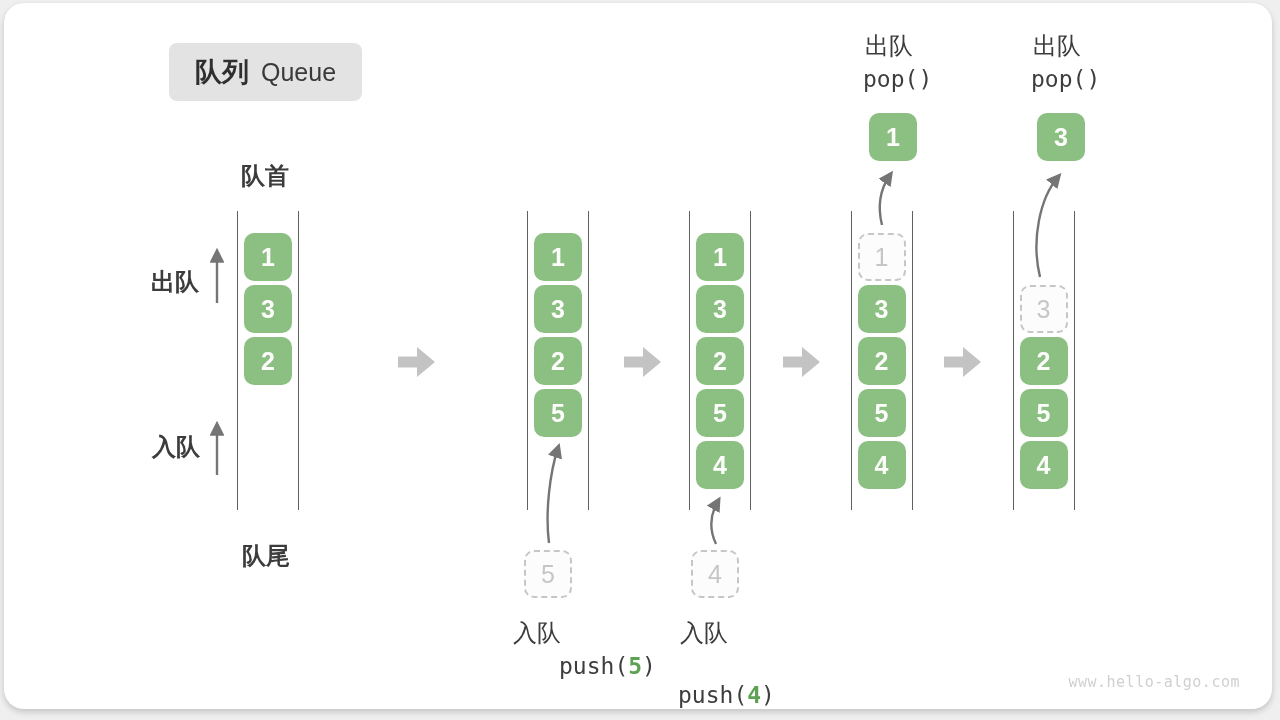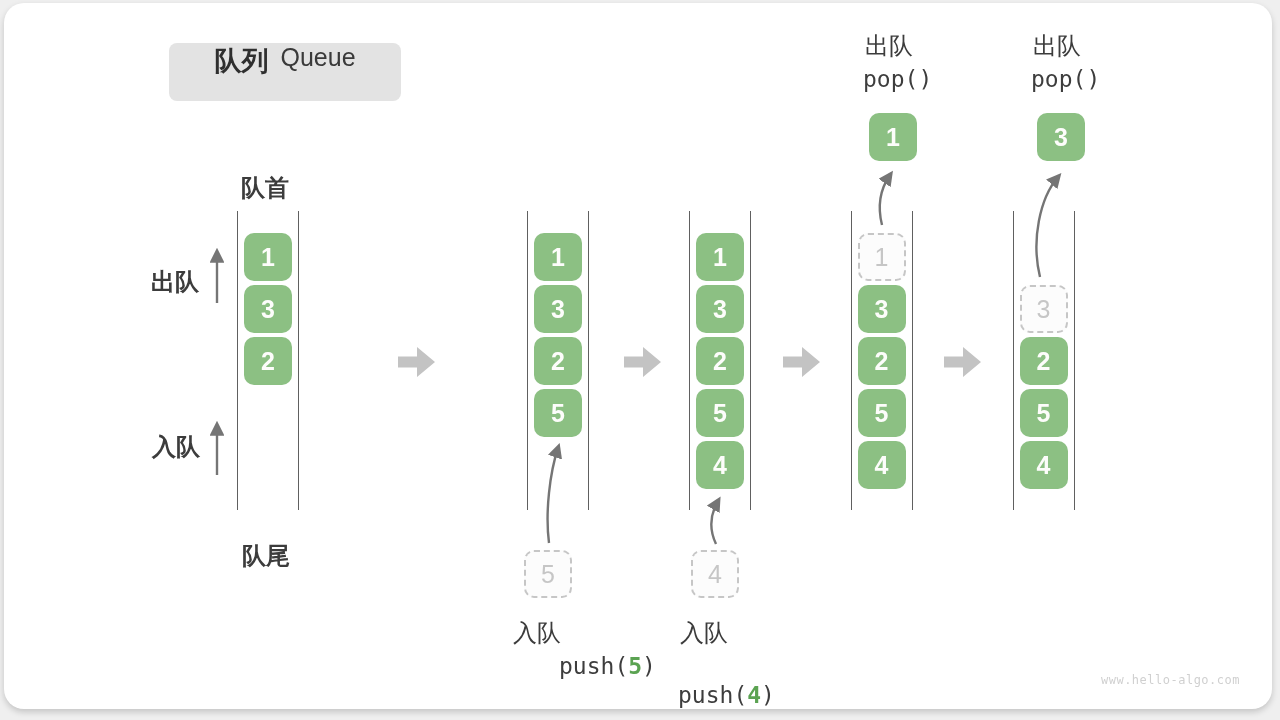--- a/index.html
+++ b/index.html
@@ -2,54 +2,54 @@
 <html style="--green: #8CC083; --dash: #C6C6C6; --dash-text: #C6C6C6; --code-green: #5BA352; --wall: #606060; --text: #3C3C3C; --title-bg: #E3E3E3; --wm: #D0D0D0;"><head>
 <meta charset="utf-8">
 <style>
   html,body{margin:0;padding:0;background:#EFEFEF;width:1280px;height:720px;overflow:hidden;
     font-family:"Liberation Sans",sans-serif;}
   #stage{position:absolute;left:0;top:0;width:1280px;height:720px;}
   #card{position:absolute;left:4px;top:3px;width:1268px;height:706px;background:#FFFFFF;
     border-radius:20px;box-shadow:0 3px 6px rgba(0,0,0,.18);}
   .abs{position:absolute;}
   
-  #title-box{left:169px;top:43px;width:232px;height:58px;background:var(--title-bg);
-    border-radius:8px;display:flex;justify-content:center;gap:12px;}
+  #title-box{left:169px;top:43px;width:193px;height:58px;background:var(--title-bg);
+    border-radius:8px;display:flex;align-items:center;justify-content:center;gap:12px;}
   #title-zh{font-size:27px;font-weight:700;color:#2F2F2F;}
   #title-en{font-family:Liberation Sans, sans-serif;font-size:25px;color:#3A3A3A;}
   
   .cjk-label{font-size:24px;font-weight:700;color:var(--text);white-space:nowrap;}
   
   .wall{width:1.4px;background:var(--wall);}
   
   .qbox{width:48px;height:48px;border-radius:10px;box-sizing:border-box;
     display:flex;align-items:center;justify-content:center;font-size:25px;}
   .qbox.solid{background:var(--green);color:#FDFDFB;font-weight:700;}
   .qbox.dashed{background:#FCFCFC;border:2px dashed var(--dash);color:var(--dash-text);font-weight:400;}
   
   .op-zh{font-size:24px;color:var(--text);white-space:nowrap;}
   .op-code{font-family:"DejaVu Sans Mono",monospace;font-size:23px;color:#3D3D3D;white-space:nowrap;}
   .op-code .arg{color:var(--code-green);font-weight:700;}
   
   #watermark{right:40px;top:673px;font-family:"DejaVu Sans Mono",monospace;
-    font-size:12px;color:var(--wm);letter-spacing:.5px;}
+    font-size:15px;color:var(--wm);letter-spacing:.5px;}
   svg#arrows{position:absolute;left:0;top:0;width:1280px;height:720px;pointer-events:none;}
 </style>
 </head>
 <body>
 
 <div id="stage">
   <div id="card"></div>
 
   <div class="abs" id="title-box">
     <span id="title-zh">队列</span>
     <span id="title-en">Queue</span>
   </div>
 
-  <div class="abs cjk-label" style="left:241px;top:172px;">队首</div>
+  <div class="abs cjk-label" style="left:241px;top:160px;">队首</div>
   <div class="abs cjk-label" style="left:242px;top:540px;">队尾</div>
   <div class="abs cjk-label" style="left:151px;top:266px;">出队</div>
   <div class="abs cjk-label" style="left:152px;top:431px;">入队</div>
 
   <div class="abs" id="watermark">www.hello-algo.com</div>
 
   <svg id="arrows">
     <defs>
       <marker id="ah" viewBox="0 0 10 10" refX="6.5" refY="5" markerWidth="6.2" markerHeight="6.2" orient="auto-start-reverse">
         <path d="M0,0 L10,5 L0,10 z" fill="#757575"></path>

